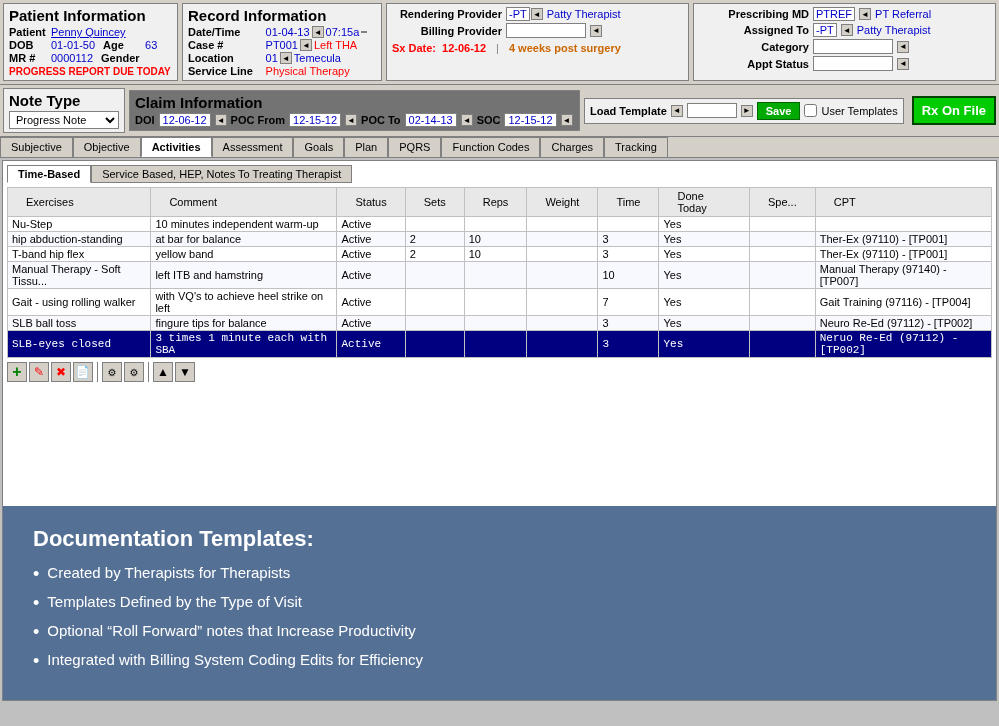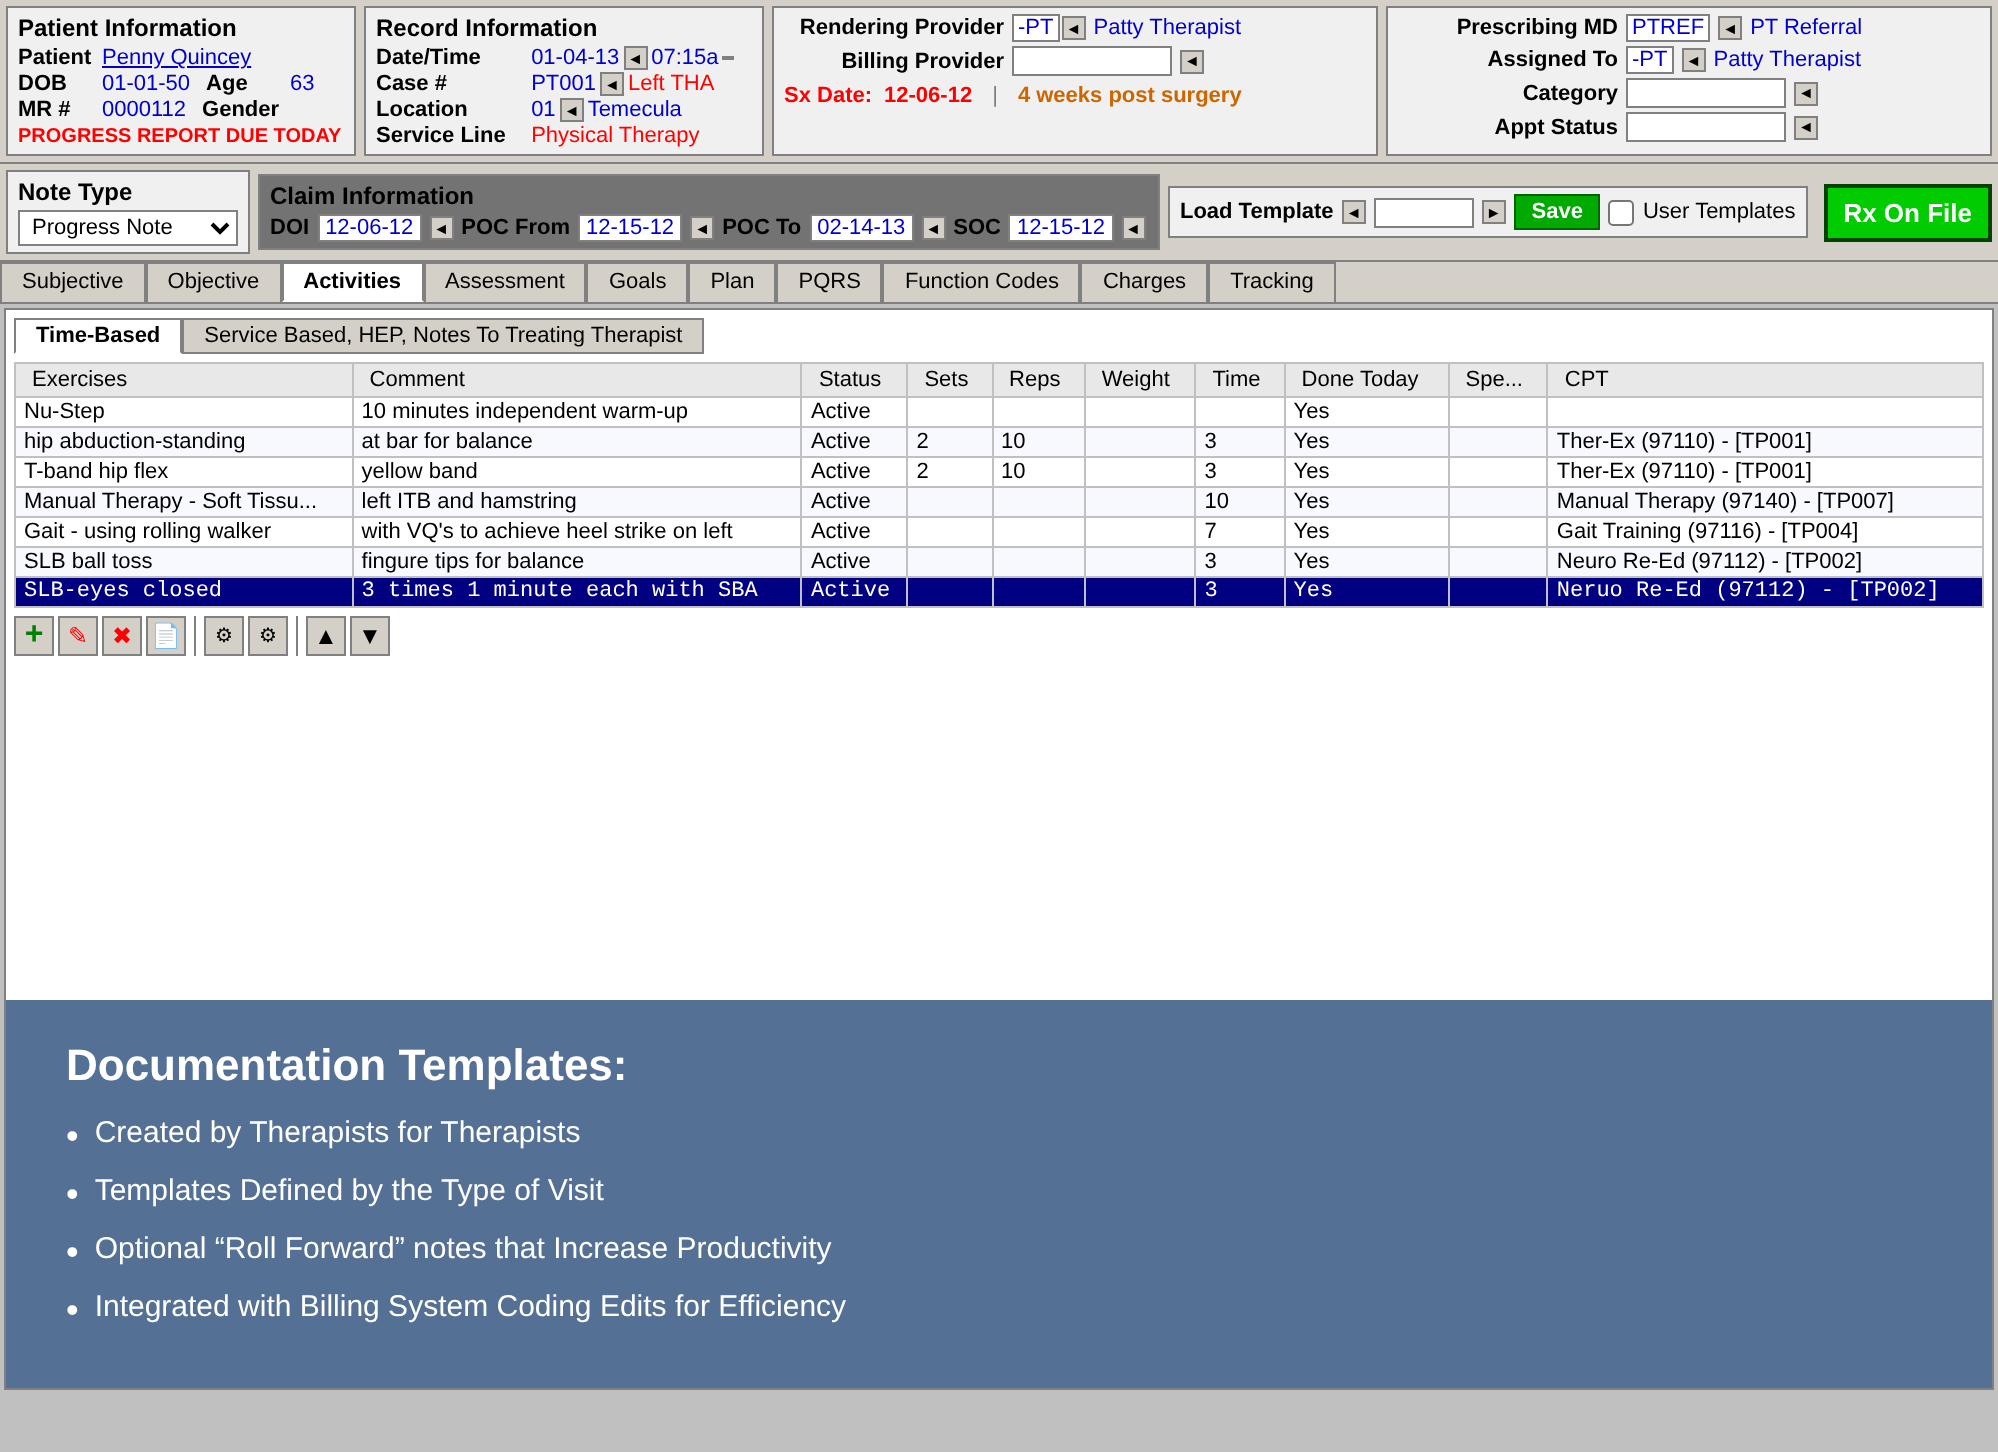--- a/index.html
+++ b/index.html
@@ -1,21 +1,21 @@
 <!DOCTYPE html>
 <html><head>
   <meta charset="utf-8">
   <style>
     * { box-sizing: border-box; margin: 0; padding: 0; }
     body { font-family: Arial, sans-serif; font-size: 11px; background: #c0c0c0; width: 999px; height: 726px; overflow: hidden; }
 
     .top-bar { display: flex; background: #d4d0c8; border-bottom: 1px solid #808080; padding: 3px; gap: 4px; }
 
     .panel-box { border: 1px solid #808080; background: #f0f0f0; padding: 3px 5px; }
-    .panel-title { font-weight: bold; font-size: 12px; margin-bottom: 2px; }
+    .panel-title { font-weight: bold; font-size: 15px; margin-bottom: 2px; }
 
     .patient-info { min-width: 175px; }
     .patient-info .row { display: flex; gap: 4px; margin-bottom: 1px; }
     .patient-info .label { color: #000; font-weight: bold; min-width: 38px; }
     .patient-info .value { color: #0000cc; }
     .patient-info .progress { color: red; font-weight: bold; font-size: 10px; margin-top: 2px; }
 
     .record-info { min-width: 200px; }
     .record-info .grid { display: grid; grid-template-columns: auto auto; gap: 1px 4px; }
     .record-info .label { font-weight: bold; }
@@ -46,21 +46,21 @@
     .tab { padding: 3px 10px; border: 1px solid #808080; border-bottom: none; background: #d4d0c8; cursor: pointer; font-size: 11px; }
     .tab.active { background: white; border-bottom: 1px solid white; font-weight: bold; }
 
     .main-content { background: white; border: 1px solid #808080; margin: 2px; padding: 4px; position: relative; height: calc(726px - 185px); overflow: hidden; }
 
     .sub-tabs { display: flex; gap: 0; margin-bottom: 4px; }
     .sub-tab { padding: 2px 10px; border: 1px solid #808080; background: #d4d0c8; cursor: pointer; font-size: 11px; }
     .sub-tab.active { background: white; border-bottom: 1px solid white; font-weight: bold; }
 
     .exercise-table { width: 100%; border-collapse: collapse; font-size: 11px; }
-    .exercise-table th { background: #e8e8e8; border: 1px solid #c0c0c0; padding: 2px 8px; text-align: left; font-weight: normal; }
+    .exercise-table th { background: #e8e8e8; border: 1px solid #c0c0c0; padding: 2px 18px; text-align: left; font-weight: normal; }
     .exercise-table td { border: 1px solid #c0c0c0; padding: 1px 4px; }
     .exercise-table tr:nth-child(even) { background: #f8f8ff; }
     .exercise-table tr.selected { background: #000080; color: white; font-family: Liberation Mono, monospace; }
     .exercise-table tr.selected td { color: white; }
 
     .toolbar { display: flex; gap: 2px; margin-top: 4px; align-items: center; }
     .tool-btn { width: 20px; height: 20px; border: 1px solid #808080; background: #d4d0c8; cursor: pointer; display: flex; align-items: center; justify-content: center; font-size: 12px; }
     .tool-sep { width: 1px; height: 20px; background: #808080; margin: 0 2px; }
 
     .overlay { position: absolute; bottom: 0; left: 0; right: 0; background: rgba(70, 100, 140, 0.92); color: white; padding: 20px 30px; z-index: 10; }

